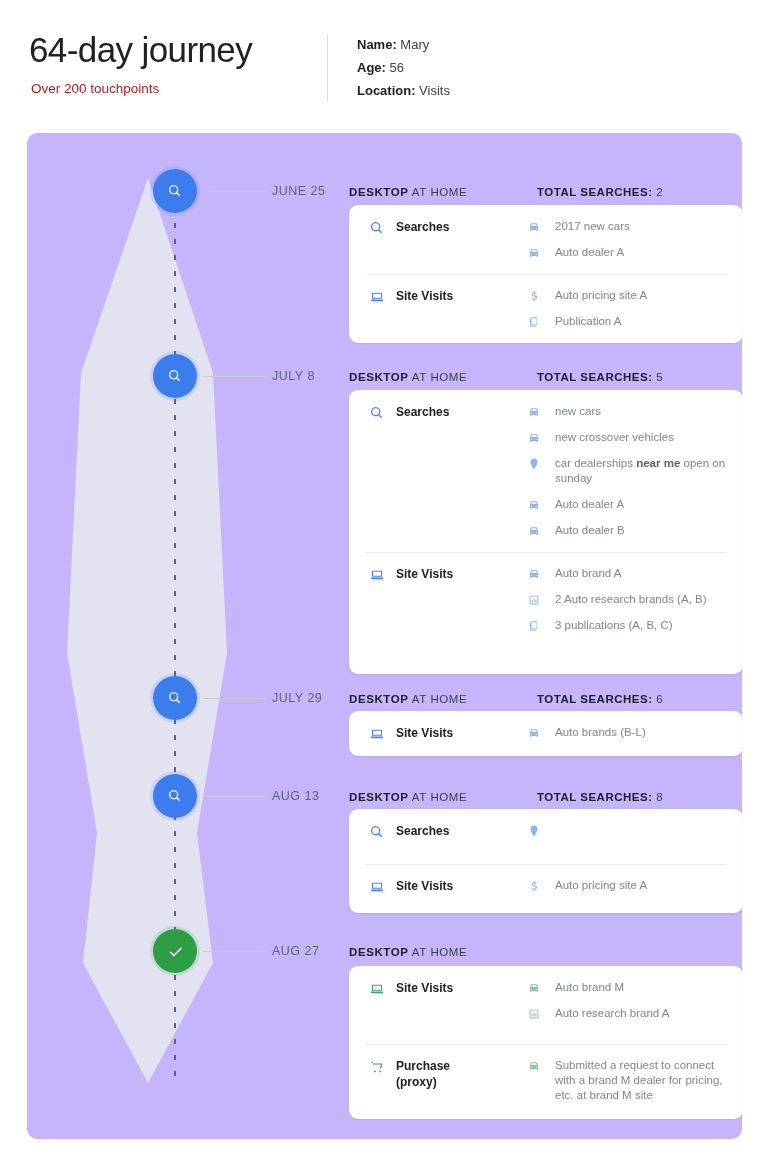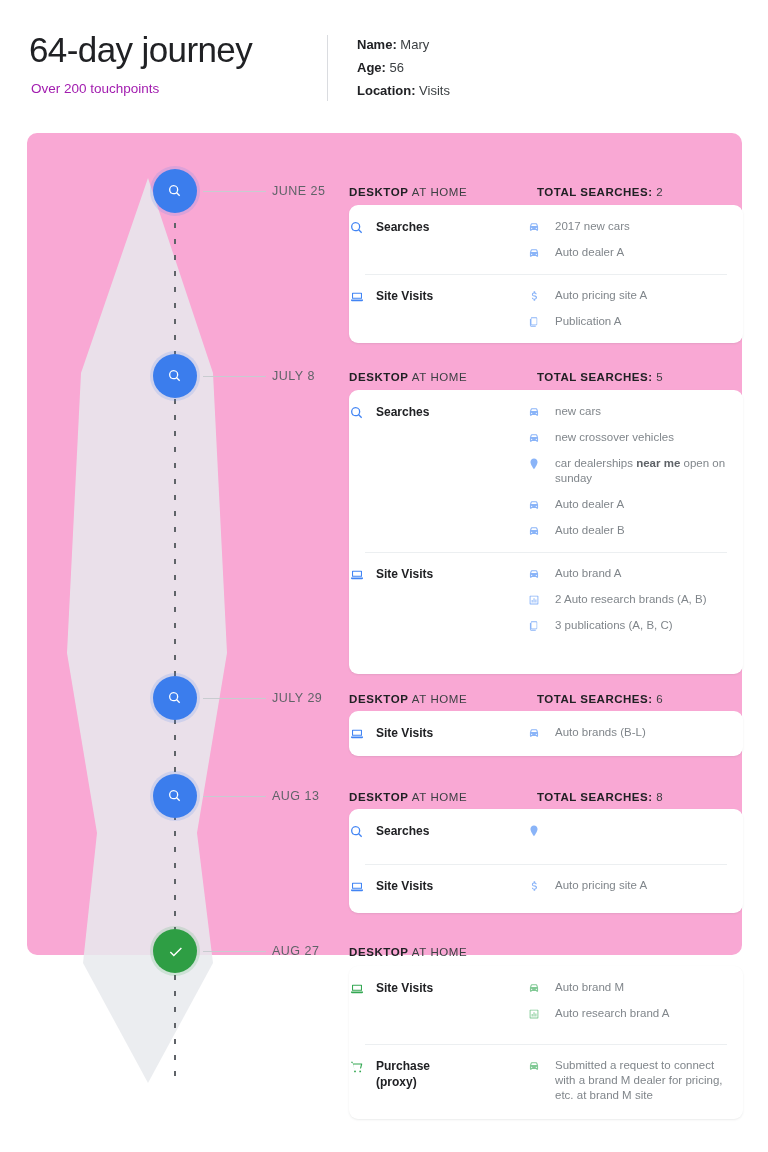--- a/index.html
+++ b/index.html
@@ -13,36 +13,36 @@
 
   
   .header { position: absolute; left: 0; top: 0; width: 768px; height: 169px; }
   .title {
     position: absolute; left: 29px; top: 28px;
     font-size: 35px; font-weight: 400; color: #202124;
     letter-spacing: -0.6px; line-height: 44px; white-space: nowrap;
   }
   .subtitle {
     position: absolute; left: 31px; top: 81px;
-    font-size: 13.5px; color: #a21caf; font-weight: 400; white-space: nowrap;
+    font-size: 13.5px; color: #b91c1c; font-weight: 400; white-space: nowrap;
   }
   .meta { position: absolute; left: 327px; top: 33px; padding-left: 30px; }
   .meta:before {
     content: ""; position: absolute; left: 0; top: 2px;
     width: 1px; height: 66px; background: #dadce0;
   }
   .meta-row { font-size: 13px; color: #3c4043; line-height: 23px; white-space: nowrap; }
   .meta-row b { font-weight: 700; color: #202124; }
   .meta-row span { font-weight: 400; color: #3c4043; }
 
   
   .panel {
     position: absolute; left: 27px; top: 133px;
-    width: 715px; height: 822px;
-    background: #f9a8d4; border-radius: 10px;
+    width: 715px; height: 1006px;
+    background: #c4b5fd; border-radius: 10px;
   }
 
   
   .diamond-wrap { position: absolute; left: 0; top: 0; width: 715px; height: 995px; overflow: hidden; border-radius: 10px; }
   .diamond-wrap svg { position: absolute; left: 0; top: 0; }
 
   
   .axis {
     position: absolute; left: 147px; top: 42px;
     width: 2px; height: 910px;
@@ -83,21 +83,21 @@
     position: absolute; left: 322px; width: 394px;
     background: #ffffff; border-radius: 9px;
     box-shadow: 0 1px 2px rgba(60,64,67,0.10);
     overflow: hidden;
   }
   .crow { display: flex; padding: 14px 0 14px 0; position: relative; }
   .crow + .crow:before {
     content: ""; position: absolute; left: 16px; right: 16px; top: 0;
     height: 1px; background: #eceff1;
   }
-  .crow-left { width: 178px; display: flex; align-items: flex-start; flex: none; }
+  .crow-left { width: 178px; display: flex; align-items: flex-start; padding-left: 20px; flex: none; }
   .crow-left .lbl-ico { width: 16px; height: 16px; flex: none; margin-right: 11px; margin-top: 1px; }
   .crow-left .lbl-txt {
     font-size: 12px; font-weight: 700; color: #202124; line-height: 16px;
   }
   .crow-right { flex: 1; padding-right: 16px; }
   .item { display: flex; align-items: flex-start; margin-bottom: 11px; }
   .item:last-child { margin-bottom: 0; }
   .item .it-ico { width: 14px; height: 14px; flex: none; margin-right: 14px; margin-top: 1px; }
   .item .it-txt {
     font-size: 11.5px; color: #80868b; line-height: 15px; font-weight: 400;

